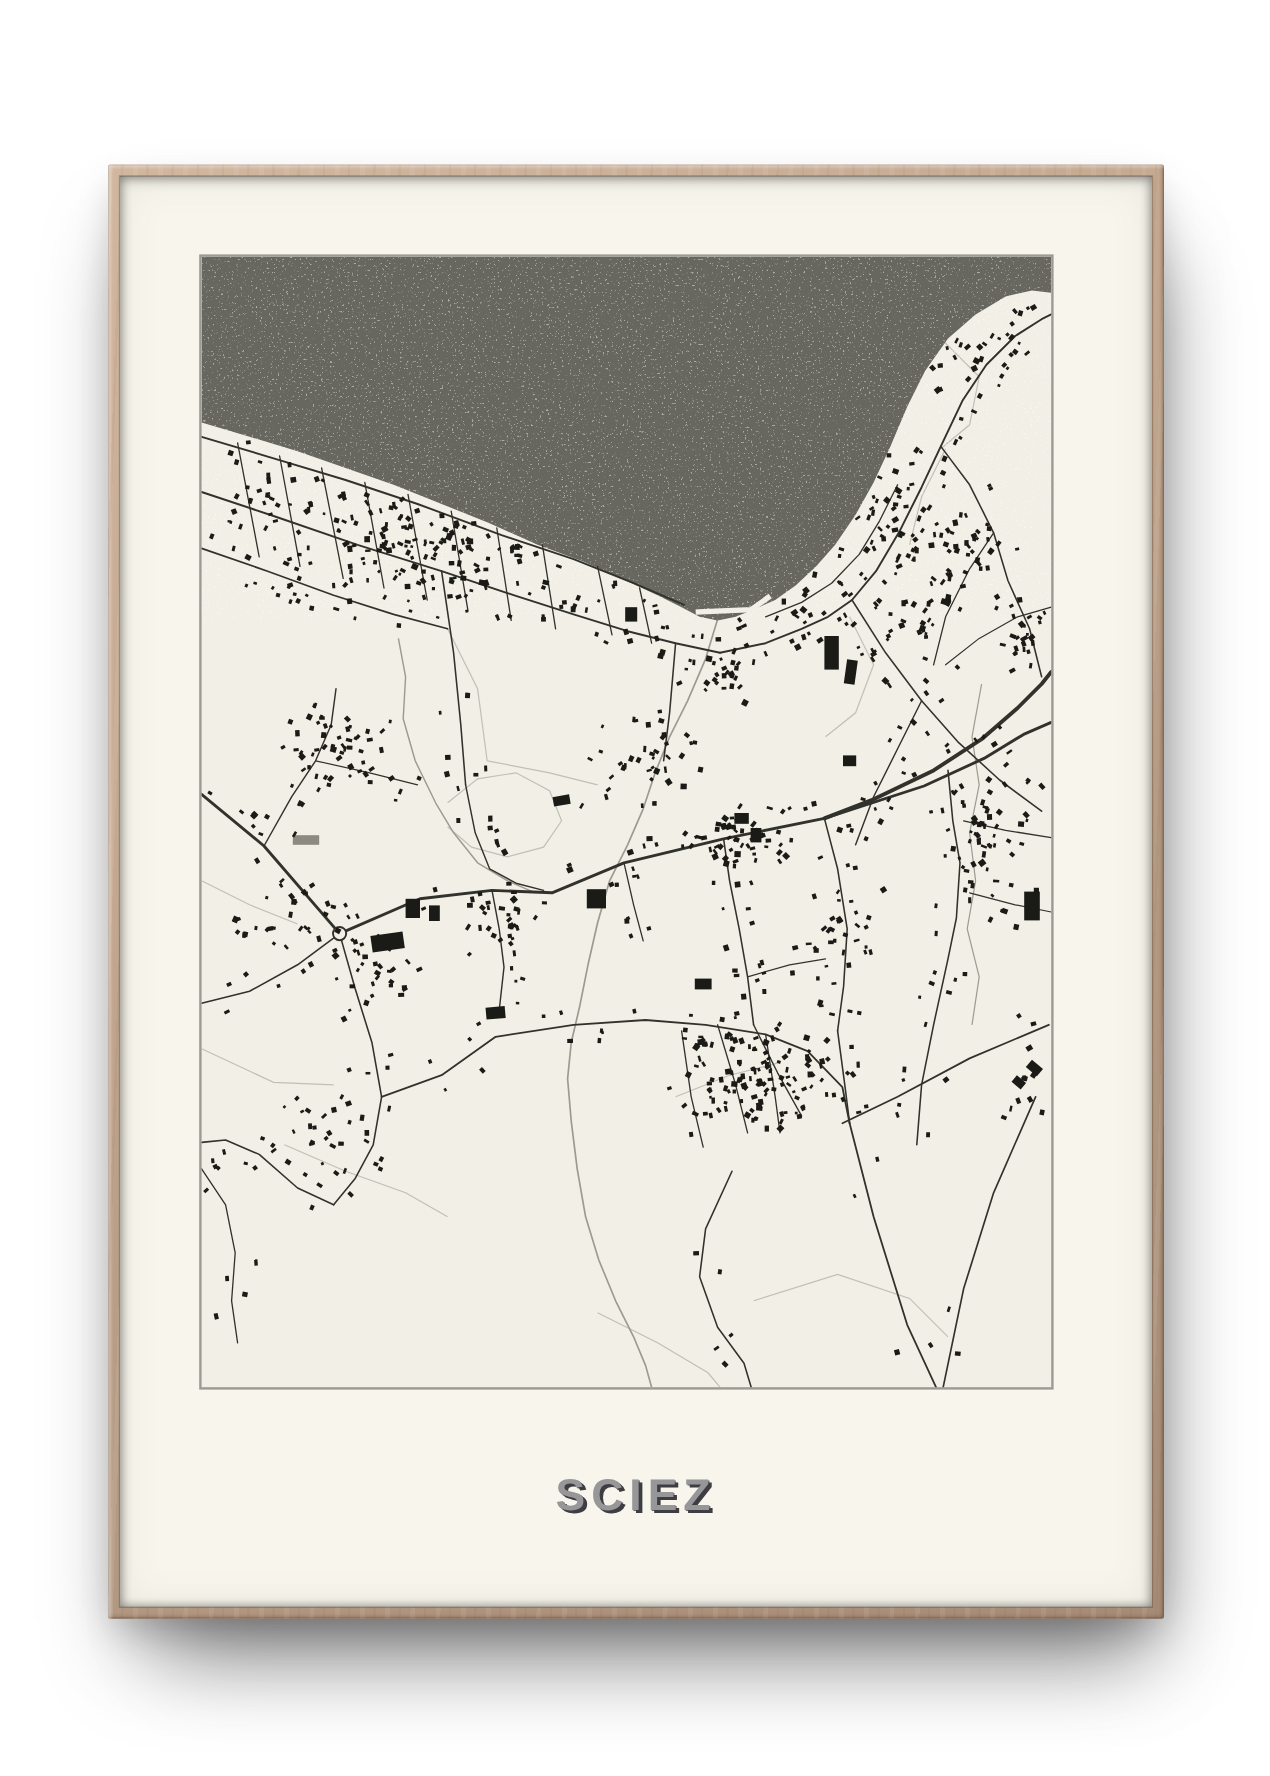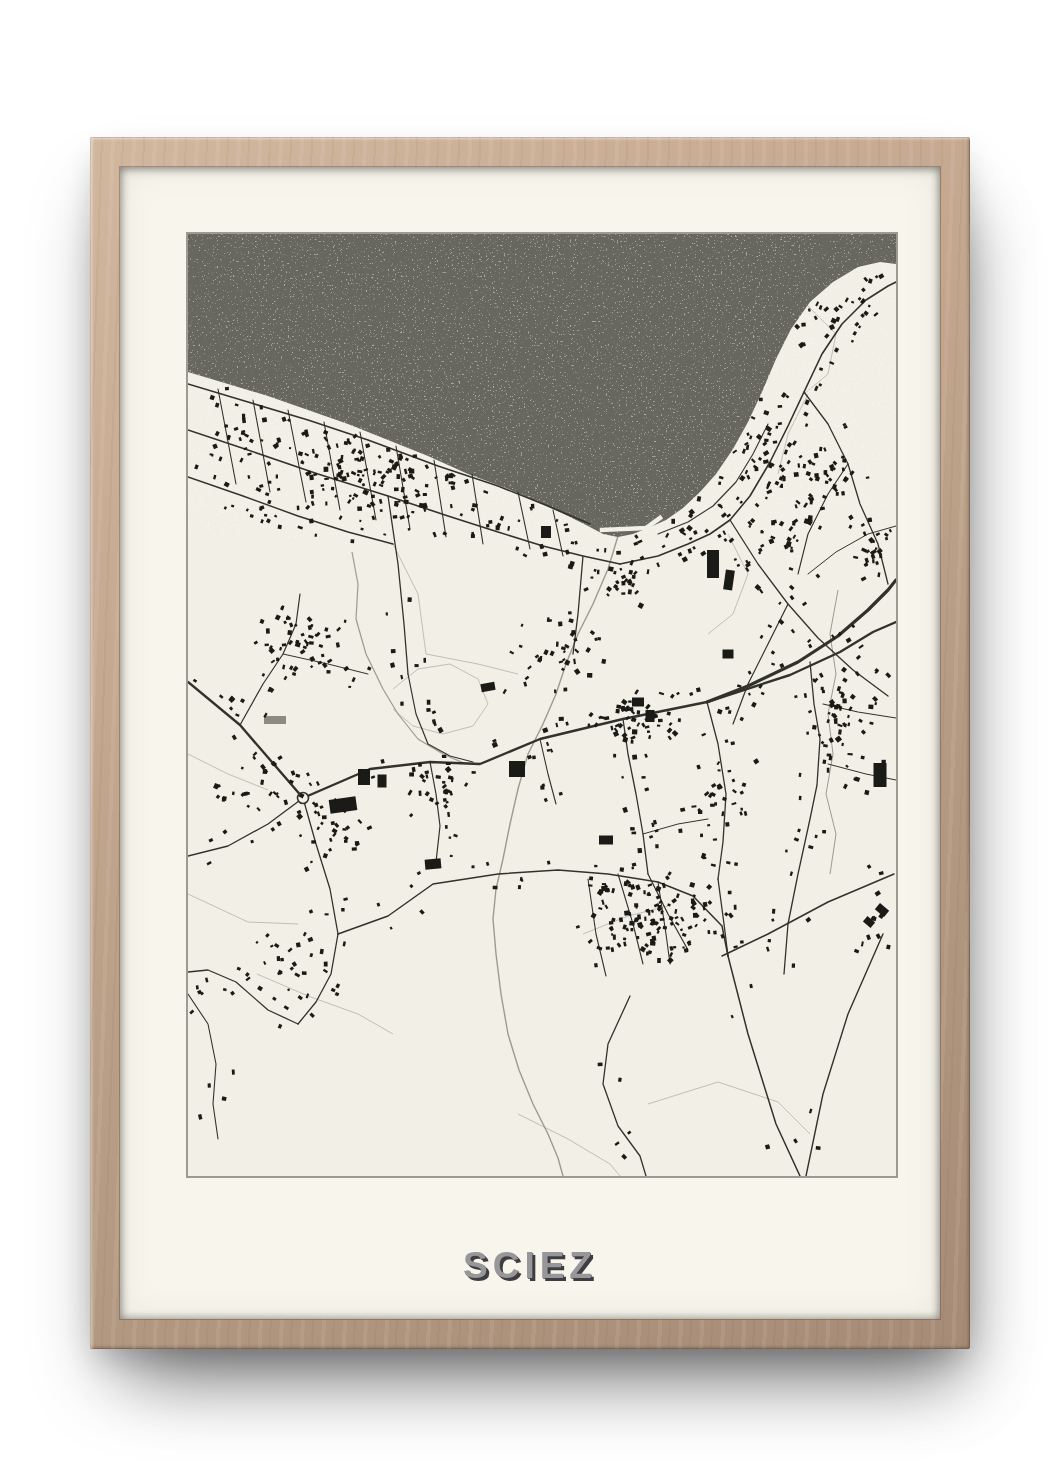--- a/index.html
+++ b/index.html
@@ -2,21 +2,21 @@
 <html><head>
 <meta charset="utf-8">
 <style>
   html,body{margin:0;padding:0;}
   body{
     width:1058px;height:1480px;position:relative;overflow:hidden;
     background:#ffffff;font-family:"Liberation Sans", sans-serif;
   }
   .frame{
     position:absolute;left:90px;top:137px;width:880px;height:1212px;
-    box-sizing:border-box;padding:30px;border-radius:2px;
+    box-sizing:border-box;padding:10px;border-radius:2px;
     background:linear-gradient(150deg,#d2b79f 0%,#c3a78f 35%,#b49a83 65%,#a68c76 100%);
     box-shadow:
       inset 2px 2px 3px rgba(255,255,255,.45),
       inset -2px -2px 3px rgba(80,55,40,.35),
       inset 0 0 0 1px rgba(110,85,65,.45),
       0 45px 70px -18px rgba(0,0,0,.38),
       0 14px 30px -6px rgba(0,0,0,.20),
       28px 55px 70px -30px rgba(0,0,0,.25);
   }
   .frame::before{

